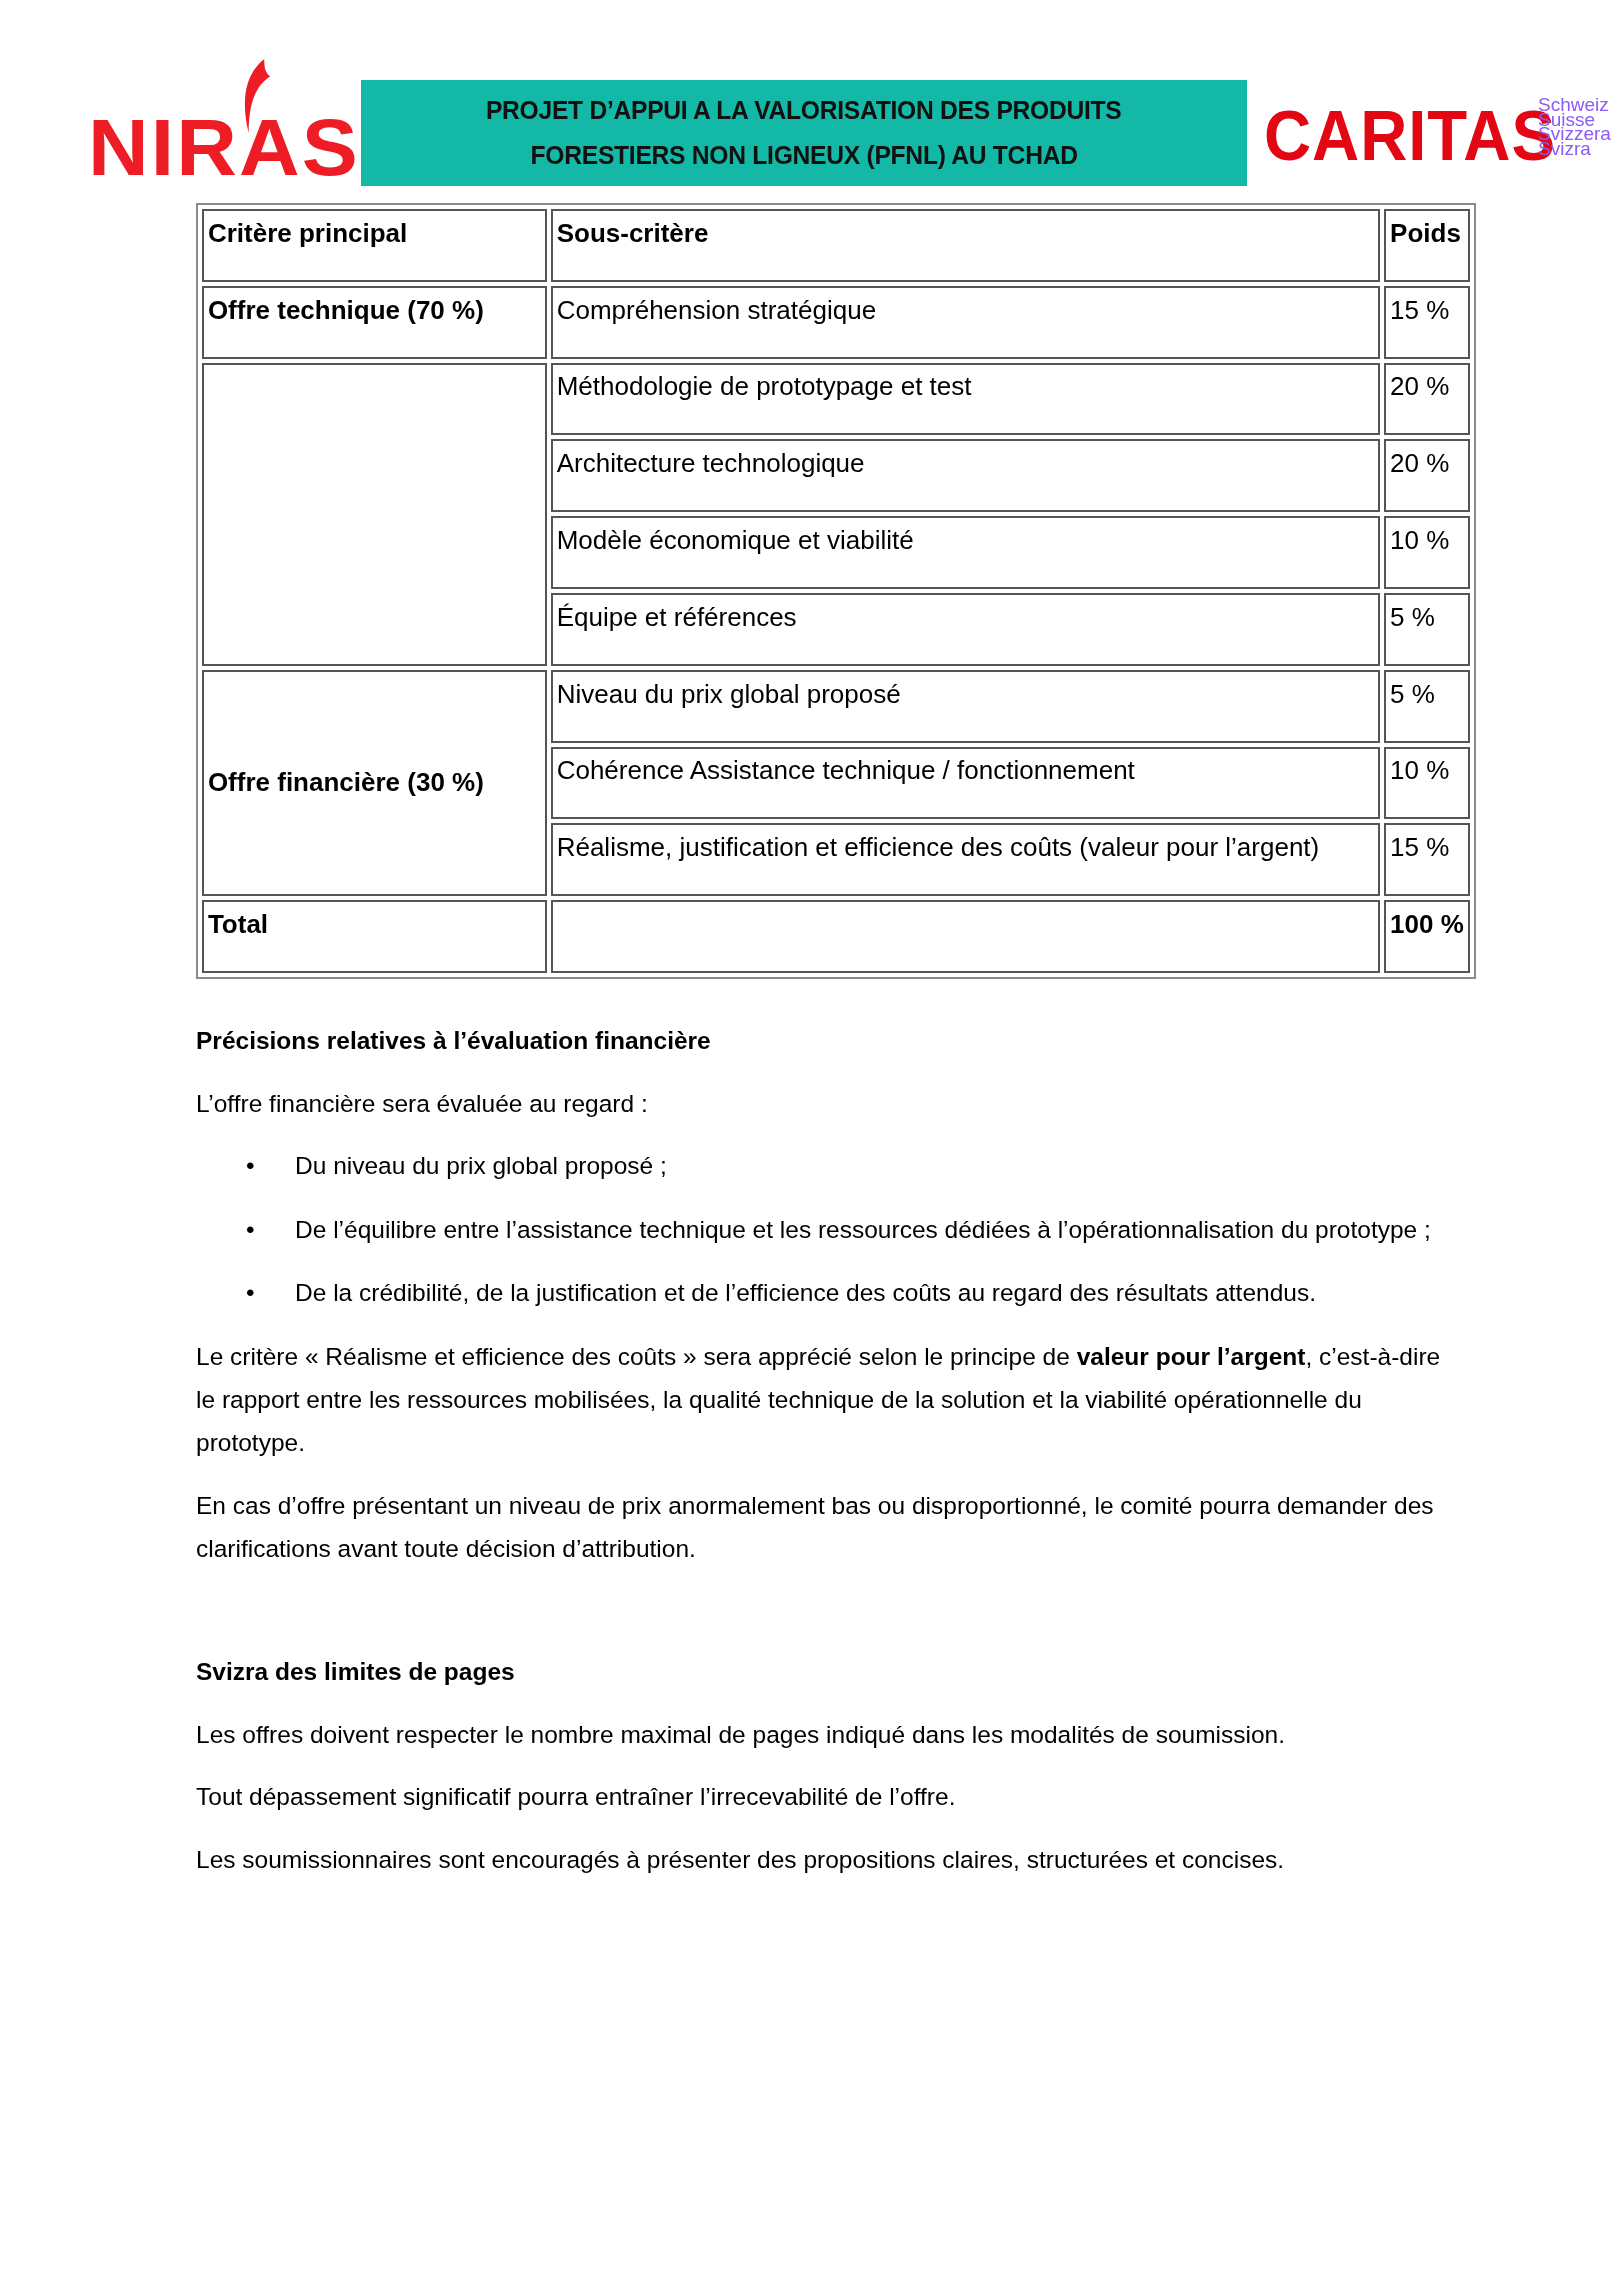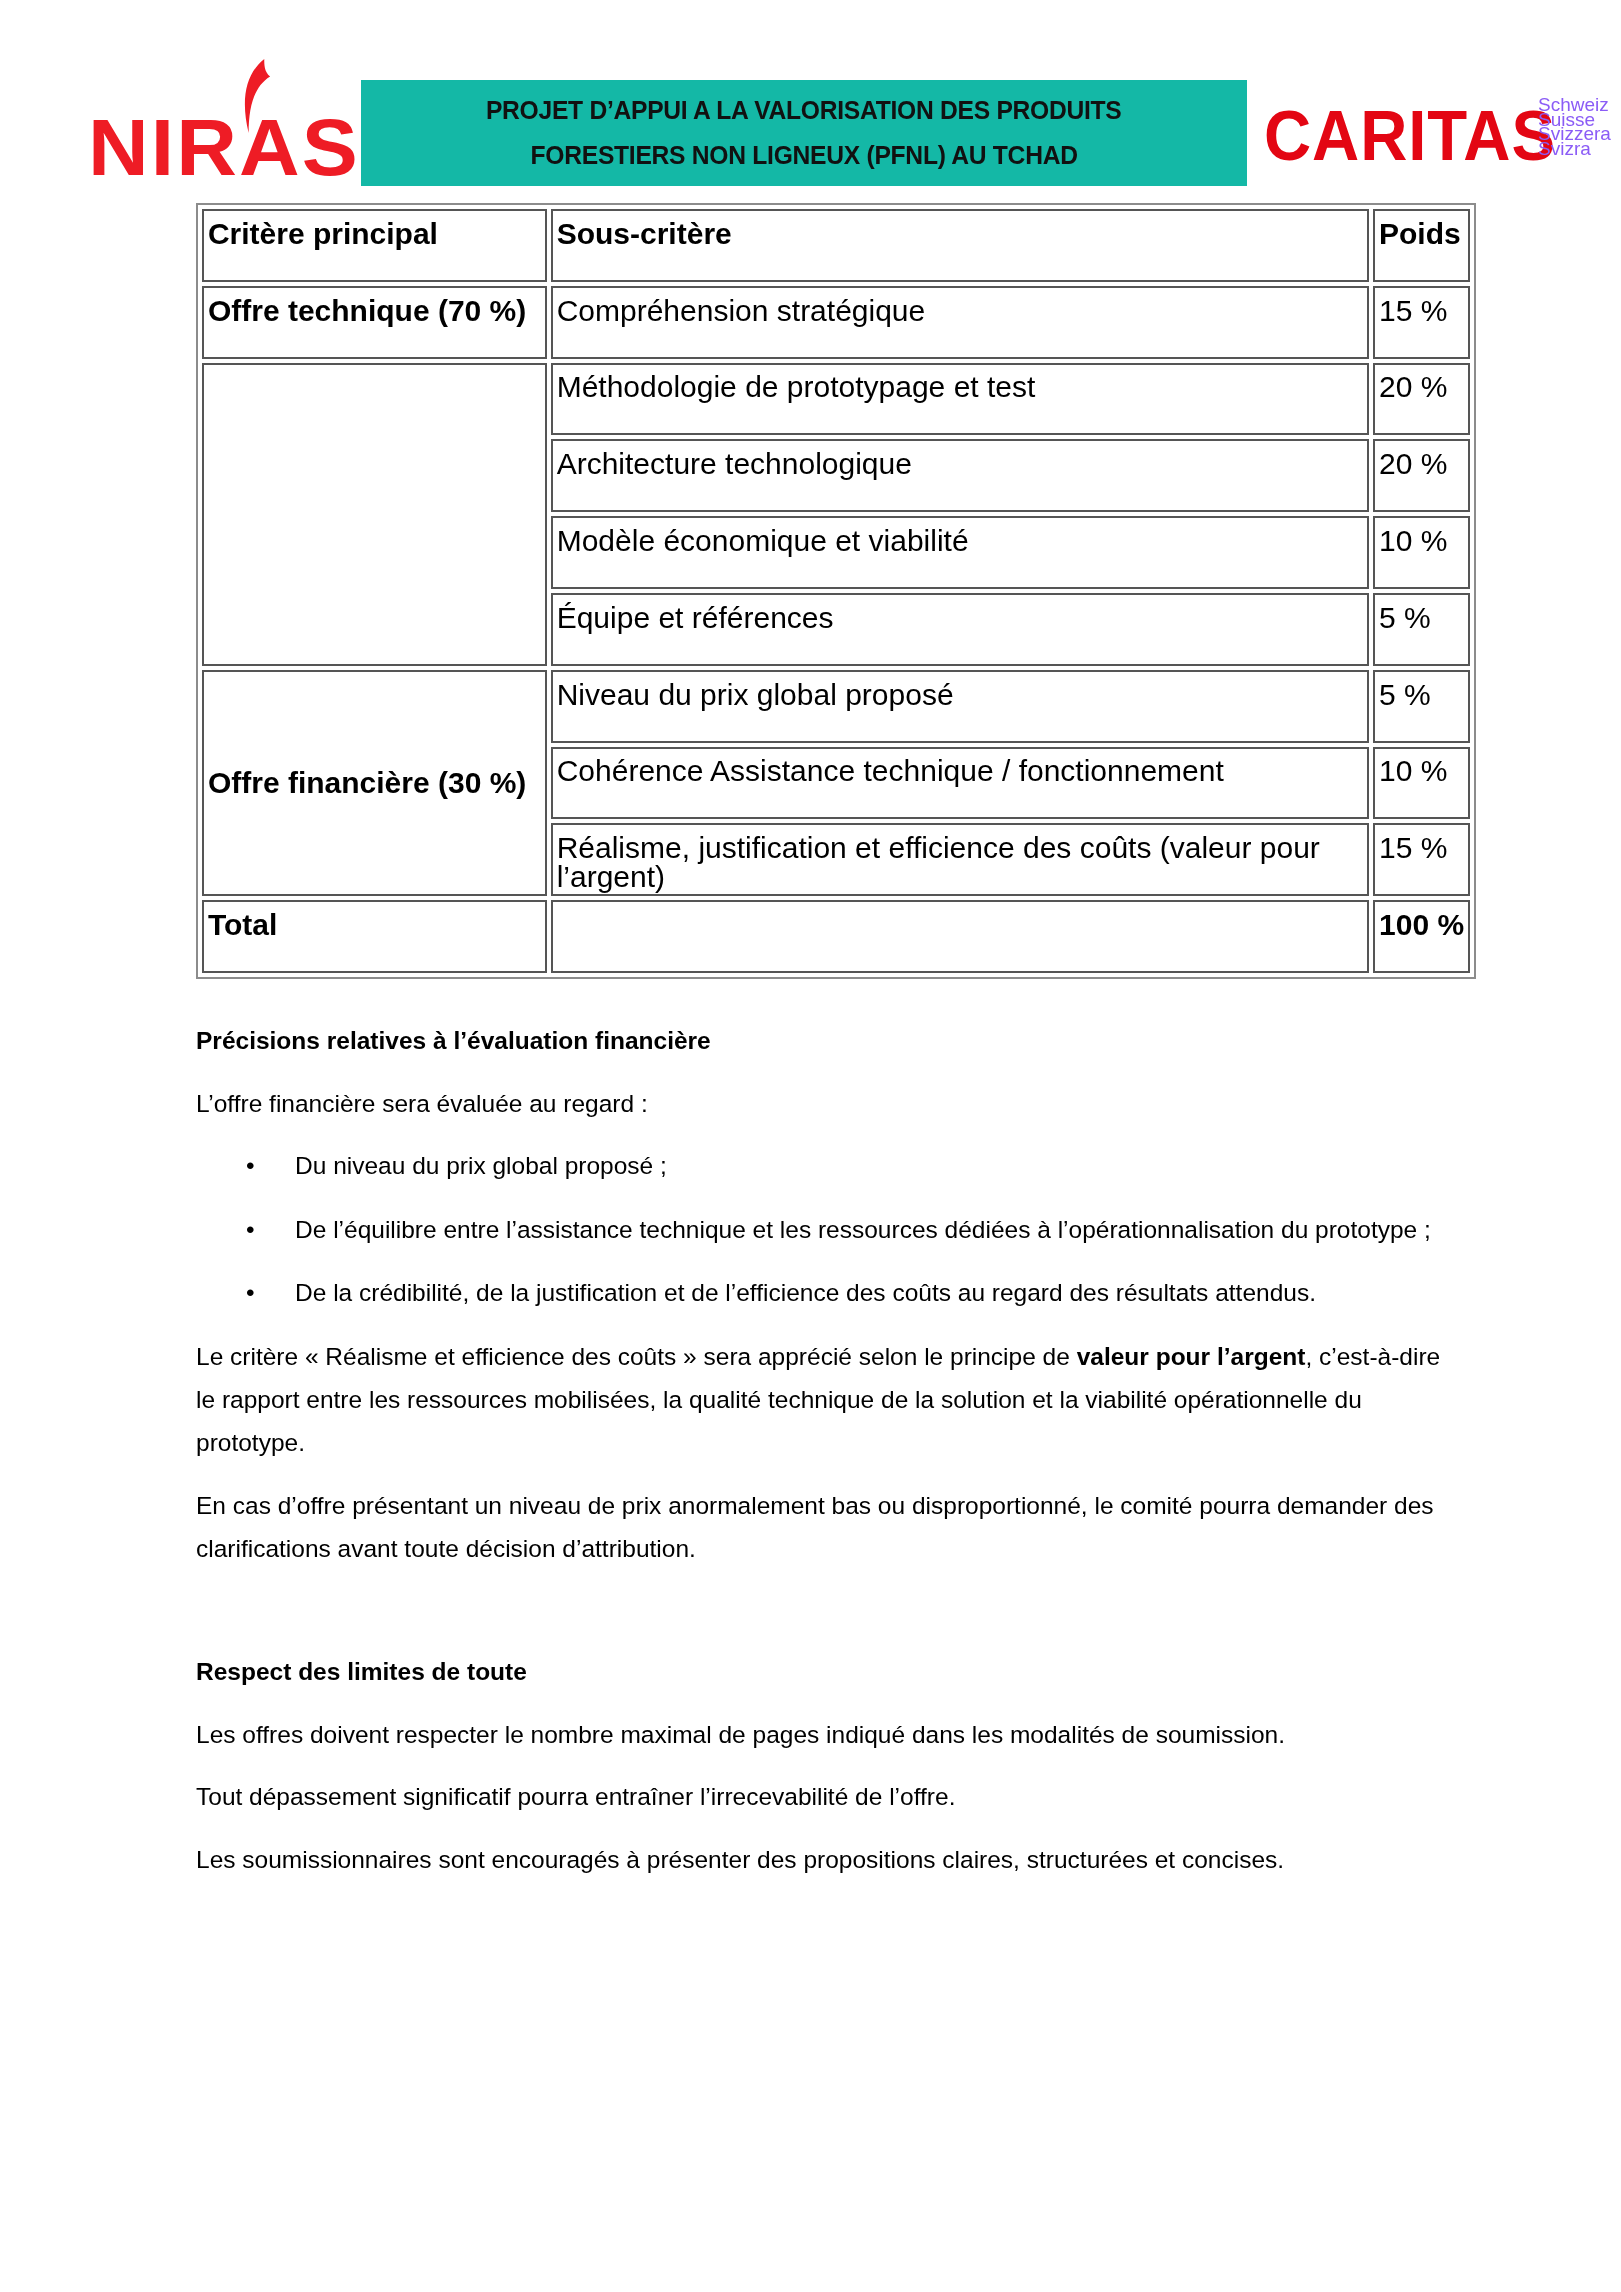--- a/index.html
+++ b/index.html
@@ -20,21 +20,21 @@
   .logo-caritas { position: absolute; left: 1264px; top: 98px; width: 333px; height: 78px; }
   .logo-caritas .word { position: absolute; left: 0; top: 2px; font-family: "Liberation Sans", sans-serif;
                         font-weight: bold; font-size: 71px; color: #e30613; line-height: 1;
                         letter-spacing: 1px; transform: scaleX(0.92); transform-origin: left; }
   .logo-caritas .langs { position: absolute; left: 274px; top: 0; font-family: "Liberation Sans", sans-serif;
                          font-size: 19px; line-height: 14.7px; color: #8b5cf6; }
 
   
   .crit-table { position: absolute; left: 196px; top: 203px; width: 1280px;
                 border: 2px solid #8c8c8c; border-collapse: separate; border-spacing: 4.9px;
-                font-family: "Liberation Sans", sans-serif; font-size: 30px; }
+                font-family: "Liberation Sans", sans-serif; font-size: 26px; }
   .crit-table td { border: 2px solid #555; vertical-align: top; padding: 7.8px 3.9px 0 3.9px;
                    height: 61px; line-height: 29px; }
   .crit-table td.c1 { width: 333px; }
   .crit-table td.c3 { width: 74px; white-space: nowrap; }
   .crit-table td.mid { vertical-align: middle; padding-top: 0; }
   .bold { font-weight: bold; }
 
   
   .content { position: absolute; left: 196px; top: 1019px; width: 1245px;
              font-family: "Liberation Sans", sans-serif; font-size: 24.5px; line-height: 43px; }
@@ -137,18 +137,18 @@
     <li>
       <span class="bullet">•</span>
       <span>De la crédibilité, de la justification et de l’efficience des coûts au regard des résultats attendus.</span>
     </li>
   </ul>
   <p><span>Le critère « Réalisme et efficience des coûts » sera apprécié selon le principe de </span><strong>valeur pour l’argent</strong><span>, c’est-à-dire le rapport entre les ressources mobilisées, la qualité technique de la solution et la viabilité opérationnelle du prototype.</span></p>
   <p>En cas d’offre présentant un niveau de prix anormalement bas ou disproportionné, le comité pourra demander des clarifications avant toute décision d’attribution.</p>
 
   <div class="gap"></div>
 
-  <h3>Respect des limites de toute</h3>
+  <h3>Svizra des limites de pages</h3>
   <p>Les offres doivent respecter le nombre maximal de pages indiqué dans les modalités de soumission.</p>
   <p>Tout dépassement significatif pourra entraîner l’irrecevabilité de l’offre.</p>
   <p>Les soumissionnaires sont encouragés à présenter des propositions claires, structurées et concises.</p>
 </div>
 
 
 </body></html>

